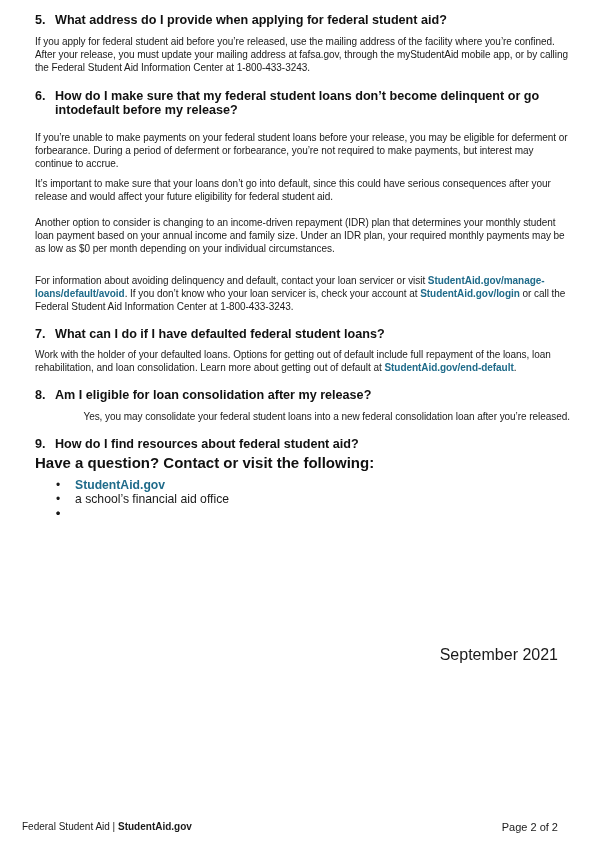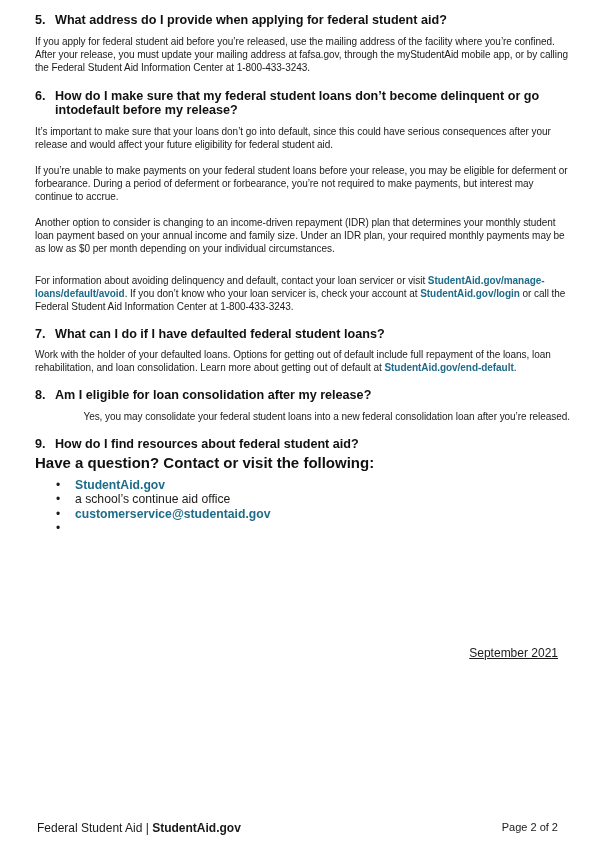--- a/index.html
+++ b/index.html
@@ -24,22 +24,22 @@
   .contact-heading {
     font-weight: bold; font-size: 15px; line-height: 17px; color: #111; margin: 0;
   }
   ul.contacts { list-style: none; margin: 0; padding: 0; }
   ul.contacts li {
     position: relative; padding-left: 40px; font-size: 12.2px; line-height: 14.4px;
   }
   ul.contacts li .bullet {
     position: absolute; left: 21px; top: 0; font-size: 12px;
   }
-  .date { position: absolute; right: 42px; top: 646px; font-size: 12px; color: #1a1a1a; text-decoration: underline; }
-  .footer-left { position: absolute; left: 37px; top: 821px; font-size: 12px; color: #1a1a1a; }
+  .date { position: absolute; right: 42px; top: 646px; font-size: 16px; color: #1a1a1a; }
+  .footer-left { position: absolute; left: 22px; top: 821px; font-size: 10px; color: #1a1a1a; }
   .footer-left b { font-weight: bold; }
   .footer-right { position: absolute; right: 42px; top: 821px; font-size: 11px; color: #1a1a1a; }
 </style>
 </head>
 <body>
 
 <div class="page">
   <div class="content">
 
     <div class="section">
@@ -48,22 +48,22 @@
         <span class="q-text">What address do I provide when applying for federal student aid?</span>
       </h3>
       <p class="para" style="margin-top:7px;">If you apply for federal student aid before you’re released, use the mailing address of the facility where you’re confined. After your release, you must update your mailing address at fafsa.gov, through the myStudentAid mobile app, or by calling the Federal Student Aid Information Center at 1-800-433-3243.</p>
     </div>
 
     <div class="section" style="margin-top:15px;">
       <h3 class="q-heading">
         <span class="q-num">6.</span>
         <span class="q-text">How do I make sure that my federal student loans don’t become delinquent or go intodefault before my release?</span>
       </h3>
+      <p class="para" style="margin-top:13px;">If you’re unable to make payments on your federal student loans before your release, you may be eligible for deferment or forbearance. During a period of deferment or forbearance, you’re not required to make payments, but interest may continue to accrue.</p>
       <p class="para" style="margin-top:7px;">It’s important to make sure that your loans don’t go into default, since this could have serious consequences after your release and would affect your future eligibility for federal student aid.</p>
-      <p class="para" style="margin-top:13px;">If you’re unable to make payments on your federal student loans before your release, you may be eligible for deferment or forbearance. During a period of deferment or forbearance, you’re not required to make payments, but interest may continue to accrue.</p>
       <p class="para" style="margin-top:13px;">Another option to consider is changing to an income-driven repayment (IDR) plan that determines your monthly student loan payment based on your annual income and family size. Under an IDR plan, your required monthly payments may be as low as $0 per month depending on your individual circumstances.</p>
       <p class="para" style="margin-top:19px;">
         <span>For information about avoiding delinquency and default, contact your loan servicer or visit </span><a class="link" style="color: rgb(31, 107, 138);">StudentAid.gov/manage-loans/default/avoid</a><span>. If you don’t know who your loan servicer is, check your account at </span><a class="link" style="color: rgb(31, 107, 138);">StudentAid.gov/login</a><span> or call the Federal Student Aid Information Center at 1-800-433-3243.</span>
       </p>
     </div>
 
     <div class="section" style="margin-top:14px;">
       <h3 class="q-heading">
         <span class="q-num">7.</span>
         <span class="q-text">What can I do if I have defaulted federal student loans?</span>
@@ -90,25 +90,24 @@
 
     <div style="margin-top:3px;">
       <h2 class="contact-heading">Have a question? Contact or visit the following:</h2>
       <ul class="contacts" style="margin-top:7px;">
         <li>
           <span class="bullet">•</span>
           <a class="link" style="color: rgb(31, 107, 138);">StudentAid.gov</a>
         </li>
         <li>
           <span class="bullet">•</span>
-          <span>a school’s continue aid office</span>
+          <span>a school’s financial aid office</span>
         </li>
         <li>
           <span class="bullet">•</span>
-          <a class="link" style="color: rgb(31, 107, 138);">customerservice@studentaid.gov</a>
         </li>
         <li>
           <span class="bullet">•</span>
         </li>
       </ul>
     </div>
   </div>
 
   <div class="date">September 2021</div>
 

